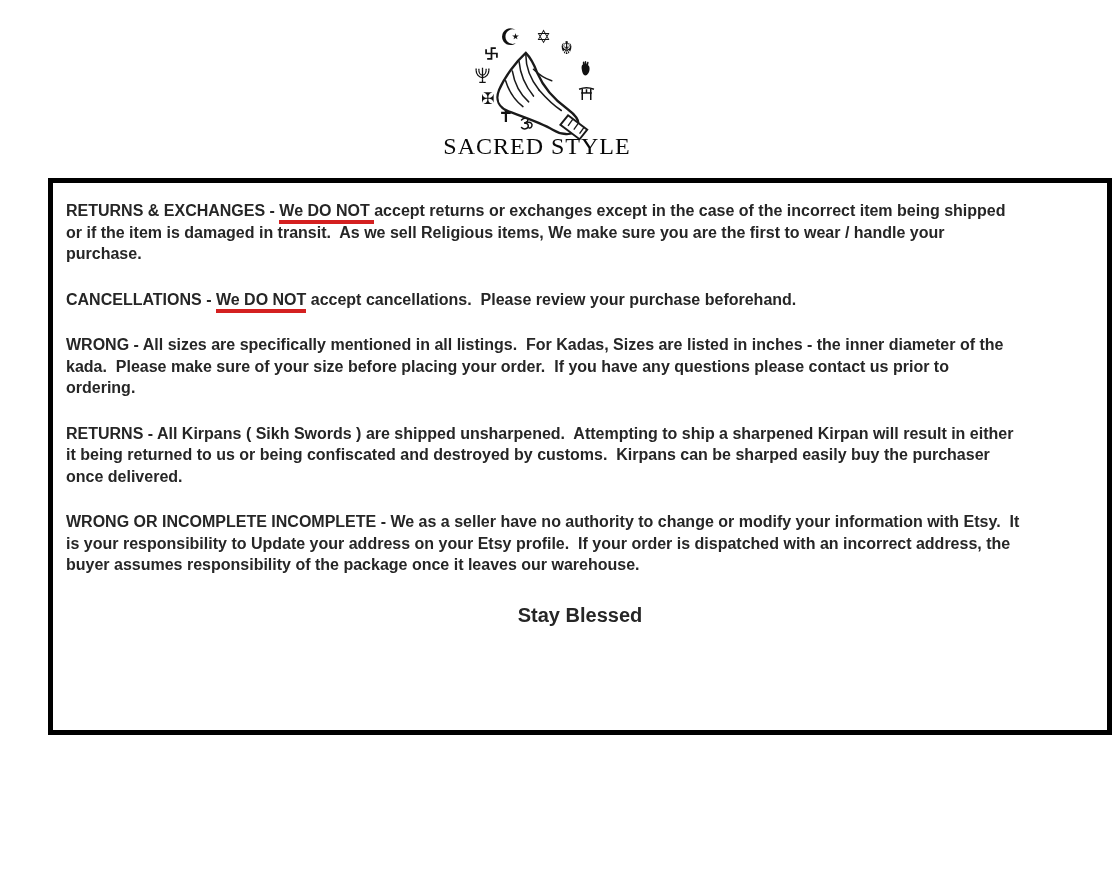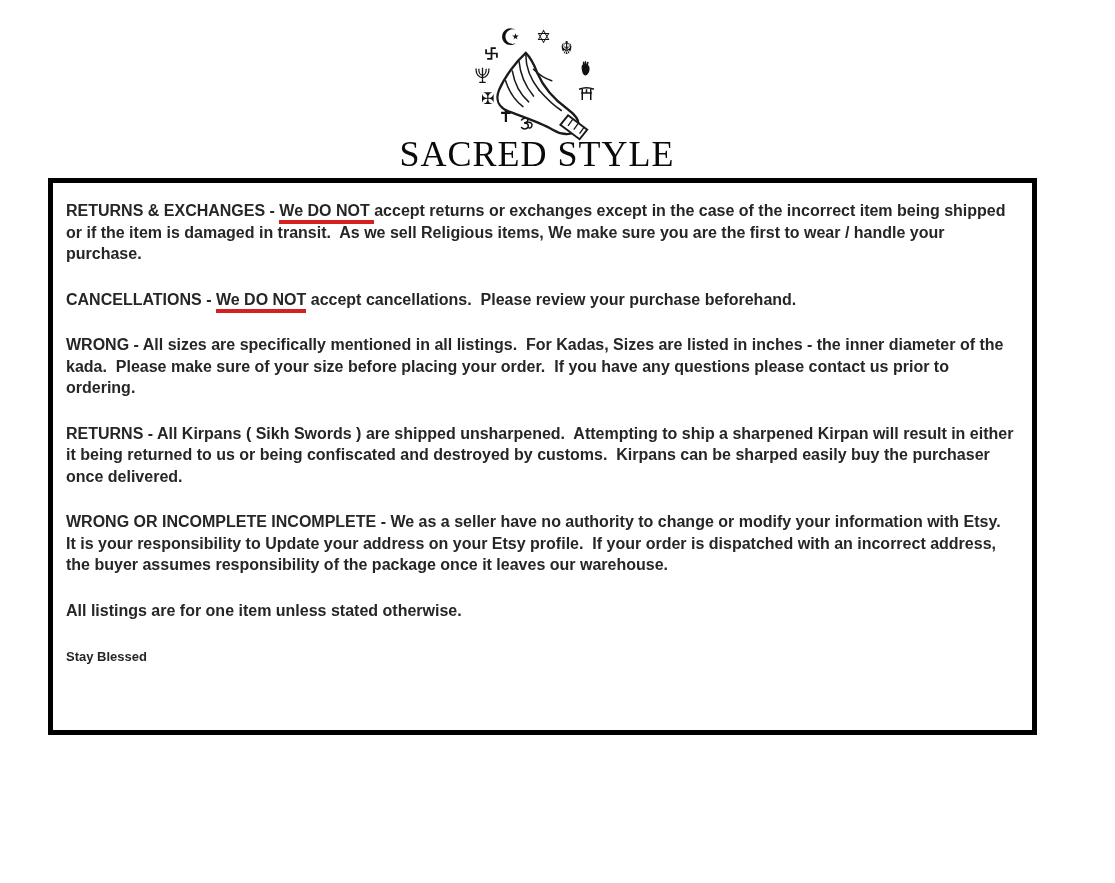--- a/index.html
+++ b/index.html
@@ -34,44 +34,45 @@
   .p-om{left:77px;top:99px;}
   .p-cross{left:58px;top:92px;font-size:19px;font-weight:bold;}
   .p-pattee{left:41px;top:77px;font-size:16px;}
   .p-menorah{left:34px;top:53px;}
   .p-swastika{left:45px;top:33px;}
   .hands{position:absolute;left:46px;top:36px;}
   .brand{
     position:absolute;top:133px;left:0;width:1074px;
     text-align:center;
     font-family:"Liberation Serif","DejaVu Serif",serif;
-    font-size:36px;letter-spacing:1px;color:#0a0a0a;
+    font-size:24px;letter-spacing:1px;color:#0a0a0a;
   }
   
   .policy-box{
     position:absolute;left:48px;top:178px;
-    width:989px;height:557px;
+    width:1064px;height:557px;
     border:5px solid var(--border);
     background:var(--bg);
     padding:17px 13px 0 13px;
   }
   .para{
     font-size:16px;line-height:21.5px;font-weight:bold;
     color:var(--ink);
     white-space:pre-wrap;
     margin:0 0 24px 0;
     max-width:955px;
   }
   .red-u{
     border-bottom:4px solid var(--red);
     padding-bottom:1px;
   }
   .signoff{
-    font-size:13px;font-weight:bold;color:var(--ink);
+    font-size:20px;font-weight:bold;color:var(--ink);
     margin-top:28px;
+    text-align:center;
   }
 </style>
 </head>
 <body>
 
 <div class="page">
 
   <div class="logo-art">
 
     <span class="sym p-crescent">☪</span>
@@ -146,18 +147,17 @@
 
   <div class="brand">SACRED STYLE</div>
 
   <div class="policy-box">
     <div id="paragraphs">
         <p class="para"><strong>RETURNS &amp; EXCHANGES</strong> - <span class="red-u">We DO NOT </span>accept returns or exchanges except in the case of the incorrect item being shipped or if the item is damaged in transit.  As we sell Religious items, We make sure you are the first to wear / handle your purchase.</p>
         <p class="para"><strong>CANCELLATIONS</strong> - <span class="red-u">We DO NOT</span> accept cancellations.  Please review your purchase beforehand.</p>
         <p class="para"><strong>WRONG</strong> - All sizes are specifically mentioned in all listings.  For Kadas, Sizes are listed in inches - the inner diameter of the kada.  Please make sure of your size before placing your order.  If you have any questions please contact us prior to ordering.</p>
         <p class="para"><strong>RETURNS</strong> - All Kirpans ( Sikh Swords ) are shipped unsharpened.  Attempting to ship a sharpened Kirpan will result in either it being returned to us or being confiscated and destroyed by customs.  Kirpans can be sharped easily buy the purchaser once delivered.</p>
         <p class="para"><strong>WRONG OR INCOMPLETE INCOMPLETE</strong> - We as a seller have no authority to change or modify your information with Etsy.  It is your responsibility to Update your address on your Etsy profile.  If your order is dispatched with an incorrect address, the buyer assumes responsibility of the package once it leaves our warehouse.</p>
-        <p class="para">All listings are for one item unless stated otherwise.</p>
       </div>
     <p class="signoff">Stay Blessed</p>
   </div>
 
 </div>
 
 </body></html>

